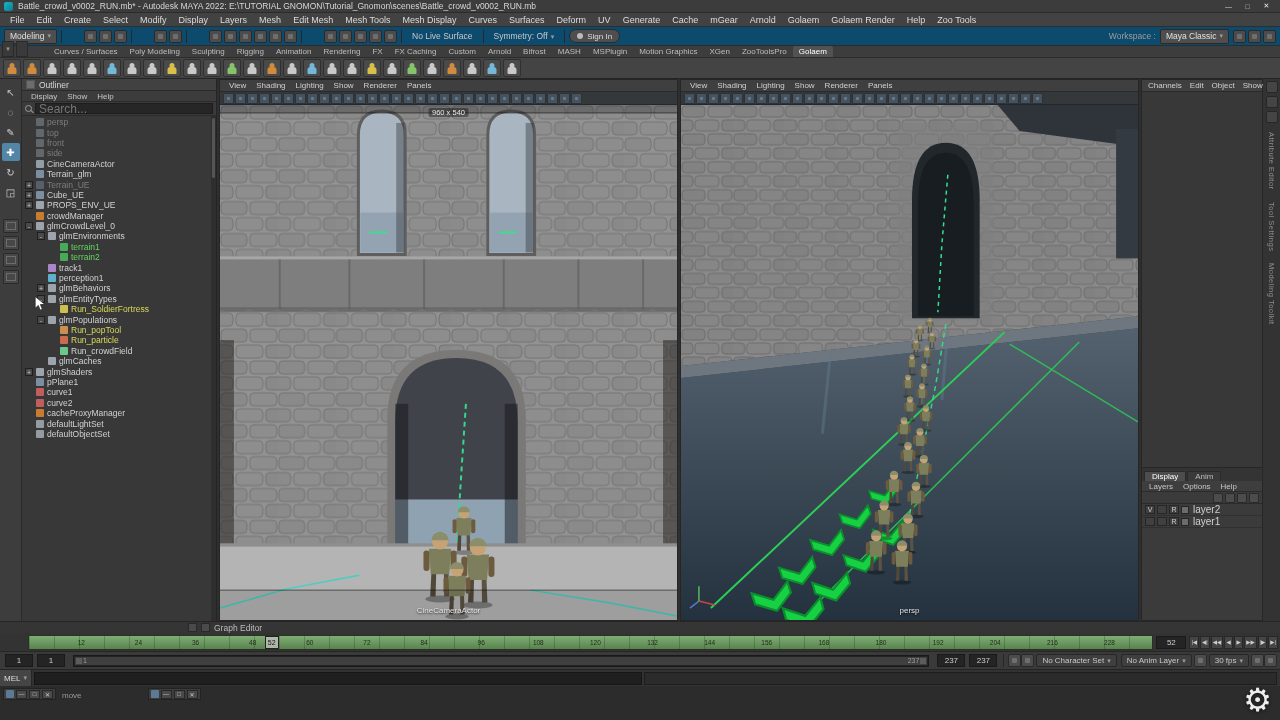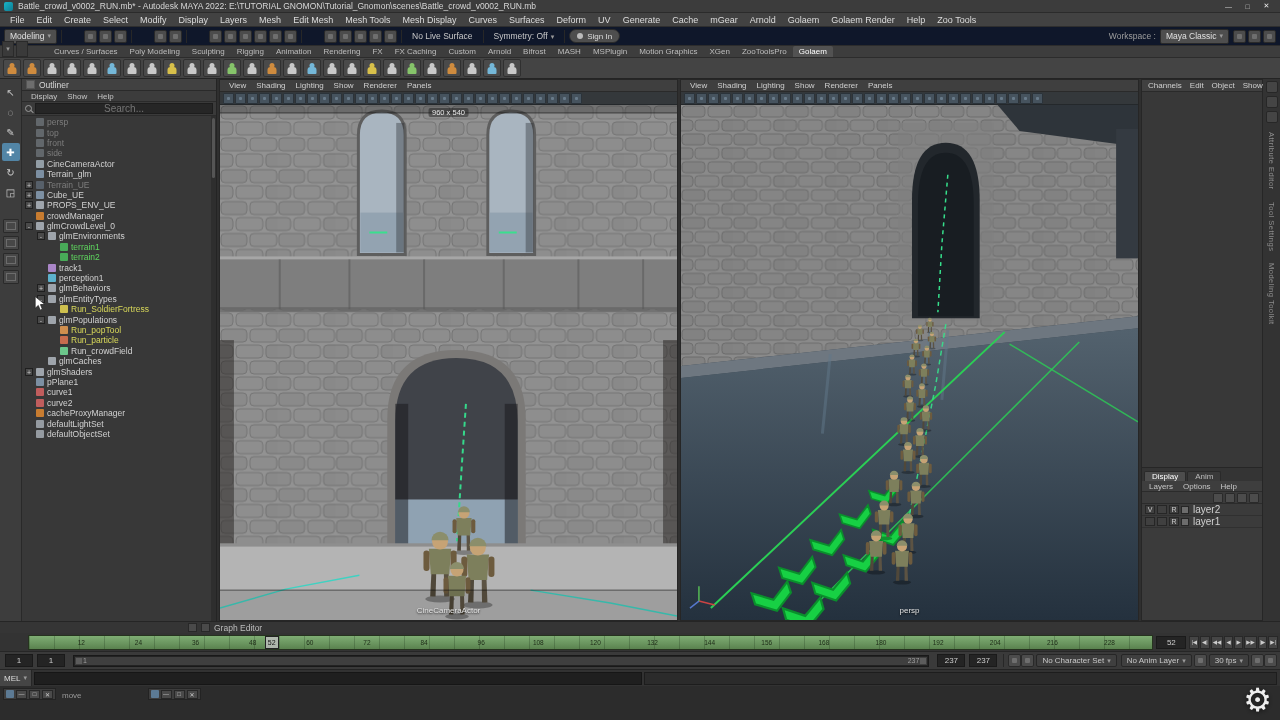--- a/index.html
+++ b/index.html
@@ -20,21 +20,21 @@
   #title-text{white-space:nowrap;overflow:hidden;}
   .win-btns{margin-left:auto;display:flex;}
   .win-btn{width:19px;height:11px;display:flex;align-items:center;justify-content:center;font-size:7px;color:#cfcfcf;}
   .win-btn:last-child{color:#e8e8e8;}
 
   
   #menu-bar{left:0;top:13px;width:1280px;height:14px;background:#424242;border-bottom:1px solid #2e2e2e;display:flex;align-items:center;padding:0 4px;}
   .menu-item{padding:0 6px;font-size:9px;color:#dcdcdc;white-space:nowrap;}
 
   
-  #status-line{left:0;top:27px;width:1280px;height:19px;background:#0f172a;border-bottom:1px solid #2c2c2c;display:flex;align-items:center;padding:0 4px;}
+  #status-line{left:0;top:27px;width:1280px;height:19px;background:#0c4a6e;border-bottom:1px solid #2c2c2c;display:flex;align-items:center;padding:0 4px;}
   .mode-dd{background:#4e4e4e;border:1px solid #292929;border-radius:2px;height:15px;display:flex;align-items:center;padding:0 5px;font-size:8.5px;color:#e0e0e0;}
   .status-text{font-size:8.5px;color:#c8c8c8;margin:0 6px;white-space:nowrap;}
   .signin-chip{display:flex;align-items:center;height:14px;border:1px solid #2a2a2a;border-radius:7px;background:#4e4e4e;padding:0 7px;font-size:8px;color:#ddd;}
   .signin-chip::before{content:"";width:6px;height:6px;border-radius:50%;background:#bbb;margin-right:4px;}
   .ws-label{color:#9e9e9e;font-size:8.5px;margin-right:4px;}
 
   
   #shelf-tabs{left:0;top:46px;width:1280px;height:12px;background:#3d3d3d;border-bottom:1px solid #2c2c2c;display:flex;align-items:flex-end;padding:0 2px;}
   .shelf-tab{font-size:8px;color:#bdbdbd;padding:1px 6px;white-space:nowrap;}
   .shelf-tab.active{background:#525252;color:#ffffff;border-radius:2px 2px 0 0;}
@@ -55,21 +55,21 @@
 
   
   #outliner{left:22px;top:0;width:195px;height:542px;background:#383838;border-right:1px solid #242424;display:flex;flex-direction:column;}
   .panel-title{height:12px;background:#414141;border-bottom:1px solid #2a2a2a;display:flex;align-items:center;padding:0 4px;font-size:8.5px;color:#d8d8d8;gap:4px;}
   .panel-title::before{content:"";width:7px;height:7px;background:#6d6d6d;border:1px solid #555;}
   .panel-menus{height:11px;background:#3c3c3c;border-bottom:1px solid #2a2a2a;display:flex;align-items:center;padding:0 4px;}
   .panel-menu{font-size:8px;color:#c6c6c6;padding:0 5px;}
   .search-row{height:14px;display:flex;align-items:center;padding:1px 3px;background:#3a3a3a;border-bottom:1px solid #2b2b2b;gap:3px;}
   .mag{width:7px;height:7px;border:1px solid #999;border-radius:50%;position:relative;flex:none;}
   .mag::after{content:"";position:absolute;width:4px;height:1px;background:#999;transform:rotate(45deg);right:-3px;bottom:-1px;}
-  .search-input{flex:1;height:11px;background:#262626;border:1px solid #1d1d1d;color:#ccc;font-size:10px;padding:0 3px;font-family:"Liberation Sans",sans-serif;text-align:center;}
+  .search-input{flex:1;height:11px;background:#262626;border:1px solid #1d1d1d;color:#ccc;font-size:12px;padding:0 3px;font-family:"Liberation Sans",sans-serif;}
   #ol-list{flex:1;overflow:hidden;position:relative;padding-top:1px;}
   .olr{display:flex;align-items:center;height:10.4px;padding-left:calc(3px + (var(--d,1) - 1)*12px);gap:3px;white-space:nowrap;}
   .exp{width:8px;height:8px;font-size:7px;line-height:7px;text-align:center;color:#ccc;flex:none;}
   .has-exp .exp{background:#4a4a4a;border:1px solid #1f1f1f;}
   .ni{width:8px;height:8px;border-radius:1px;background:#8d99a3;flex:none;opacity:.95;}
   .oltext{font-size:8.5px;}
   .c-dim{color:#7c7c7c;} .c-dim .ni{opacity:.45;}
   .c-normal{color:#d2d2d2;}
   .c-green{color:#5fd75f;}
   .c-yellow{color:#d9d95a;}

